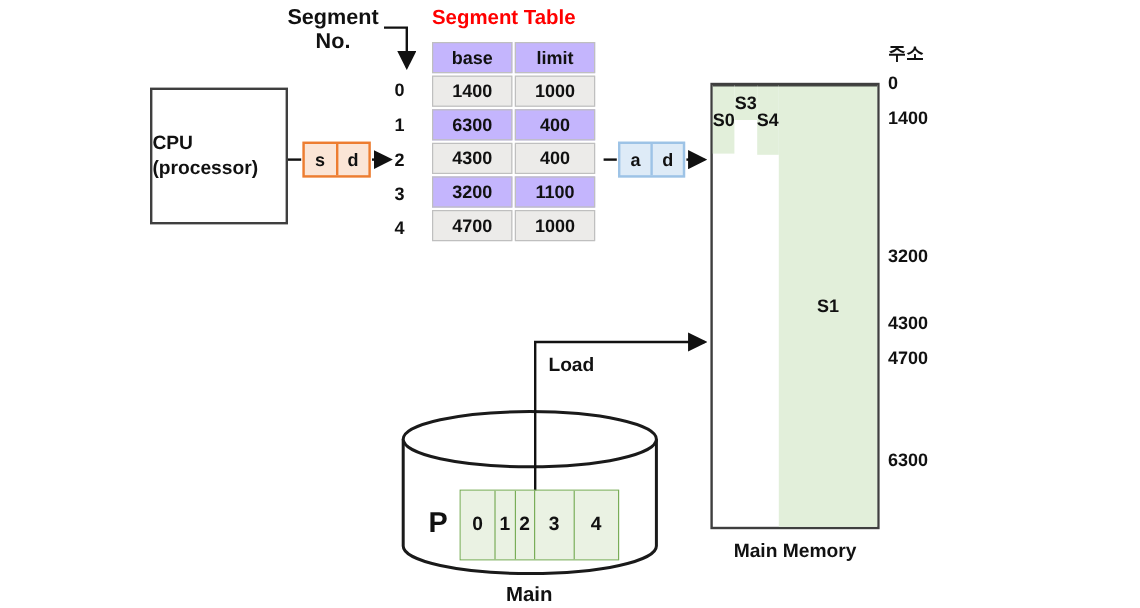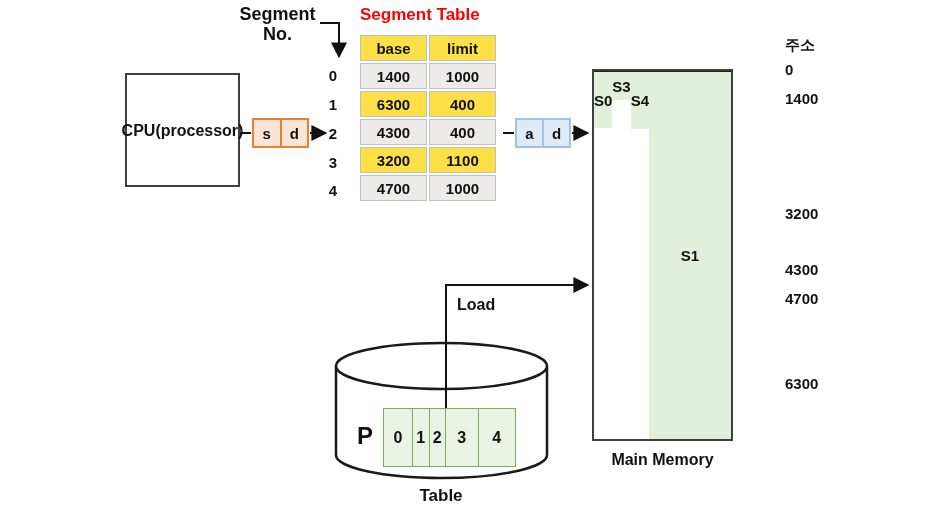--- a/index.html
+++ b/index.html
@@ -7,47 +7,47 @@
     position:relative; width:950px; height:507px; background:#fff; overflow:hidden;
     font-family:"Liberation Sans", sans-serif; color:#111;
   }
   .abs { position:absolute; }
   svg.overlay { position:absolute; left:0; top:0; pointer-events:none; }
 
   
   .cpu-box {
     left:125px; top:73px; width:115px; height:114px; box-sizing:border-box;
     border:2px solid #3f3f3f; background:#fff;
-    display:flex; flex-direction:row; align-items:center; justify-content:center;
+    display:flex; flex-direction:column; justify-content:center;
     font-size:16px; font-weight:700; line-height:21px;
   }
 
   
   .pair { display:flex; box-sizing:border-box; }
   .pair .cell { flex:1; display:flex; align-items:center; justify-content:center; font-size:15px; font-weight:700; }
   .sd-box { left:252px; top:118px; width:57px; height:30px; border:2px solid var(--orange-border,#ED7D31); background:var(--orange-fill,#FBE5D6); }
   .sd-box .cell + .cell { border-left:2px solid var(--orange-border,#ED7D31); }
   .ad-box { left:515px; top:118px; width:56px; height:30px; border:2px solid var(--blue-border,#9DC3E6); background:var(--blue-fill,#DEEBF7); }
   .ad-box .cell + .cell { border-left:2px solid var(--blue-border,#9DC3E6); }
 
   
   .seg-no { left:235px; top:4px; width:85px; text-align:center; font-size:18px; font-weight:700; line-height:20px; }
   .table-title { left:360px; top:5px; font-size:17px; font-weight:700; color:var(--title-red,#FF0000); }
   .row-idx { left:322px; width:22px; text-align:center; font-size:15px; font-weight:700; height:18px; line-height:18px; }
-  .addr { left:740px; font-size:15px; font-weight:700; height:18px; line-height:18px; white-space:nowrap;margin-left:45px; }
+  .addr { left:740px; font-size:15px; font-weight:700; height:18px; line-height:18px; white-space:nowrap; }
   .load-label { left:457px; top:296px; font-size:16px; font-weight:700; }
   .mm-label { left:582px; top:451px; width:161px; text-align:center; font-size:16px; font-weight:700; }
   .disk-label { left:391px; top:486px; width:100px; text-align:center; font-size:17px; font-weight:700; }
   .p-label { left:350px; top:422px; width:30px; text-align:center; font-size:24px; font-weight:700; }
 
   
   table.seg { position:absolute; left:358px; top:33px; border-collapse:separate; border-spacing:2px; }
   table.seg th, table.seg td {
     width:65px; height:24px; padding:0; text-align:center; vertical-align:middle;
-    border:1px solid var(--table-border,#BFBFBF); background:#fde047;
+    border:1px solid var(--table-border,#BFBFBF); background:#c4b5fd;
     font-size:15px; font-weight:700; font-family:"Liberation Sans",sans-serif;
   }
   table.seg tr.band td { background:var(--table-band,#ECEBE9); }
 
   
   .memory-box {
     left:592px; top:69px; width:141px; height:372px; box-sizing:border-box;
     border:2px solid #3f3f3f; background:#fff;
     display:flex; flex-direction:row;
   }
@@ -177,15 +177,15 @@
 
   <div class="abs p-label">P</div>
   <div class="abs disk-cells">
     <div class="dcell" style="width:28px">0</div>
     <div class="dcell" style="width:16.5px">1</div>
     <div class="dcell" style="width:16.5px">2</div>
     <div class="dcell" style="width:32.5px">3</div>
     <div class="dcell" style="width:37.5px">4</div>
   </div>
 
-  <div class="abs disk-label">Table</div>
+  <div class="abs disk-label">Main</div>
 
 </div>
 
 </body></html>

